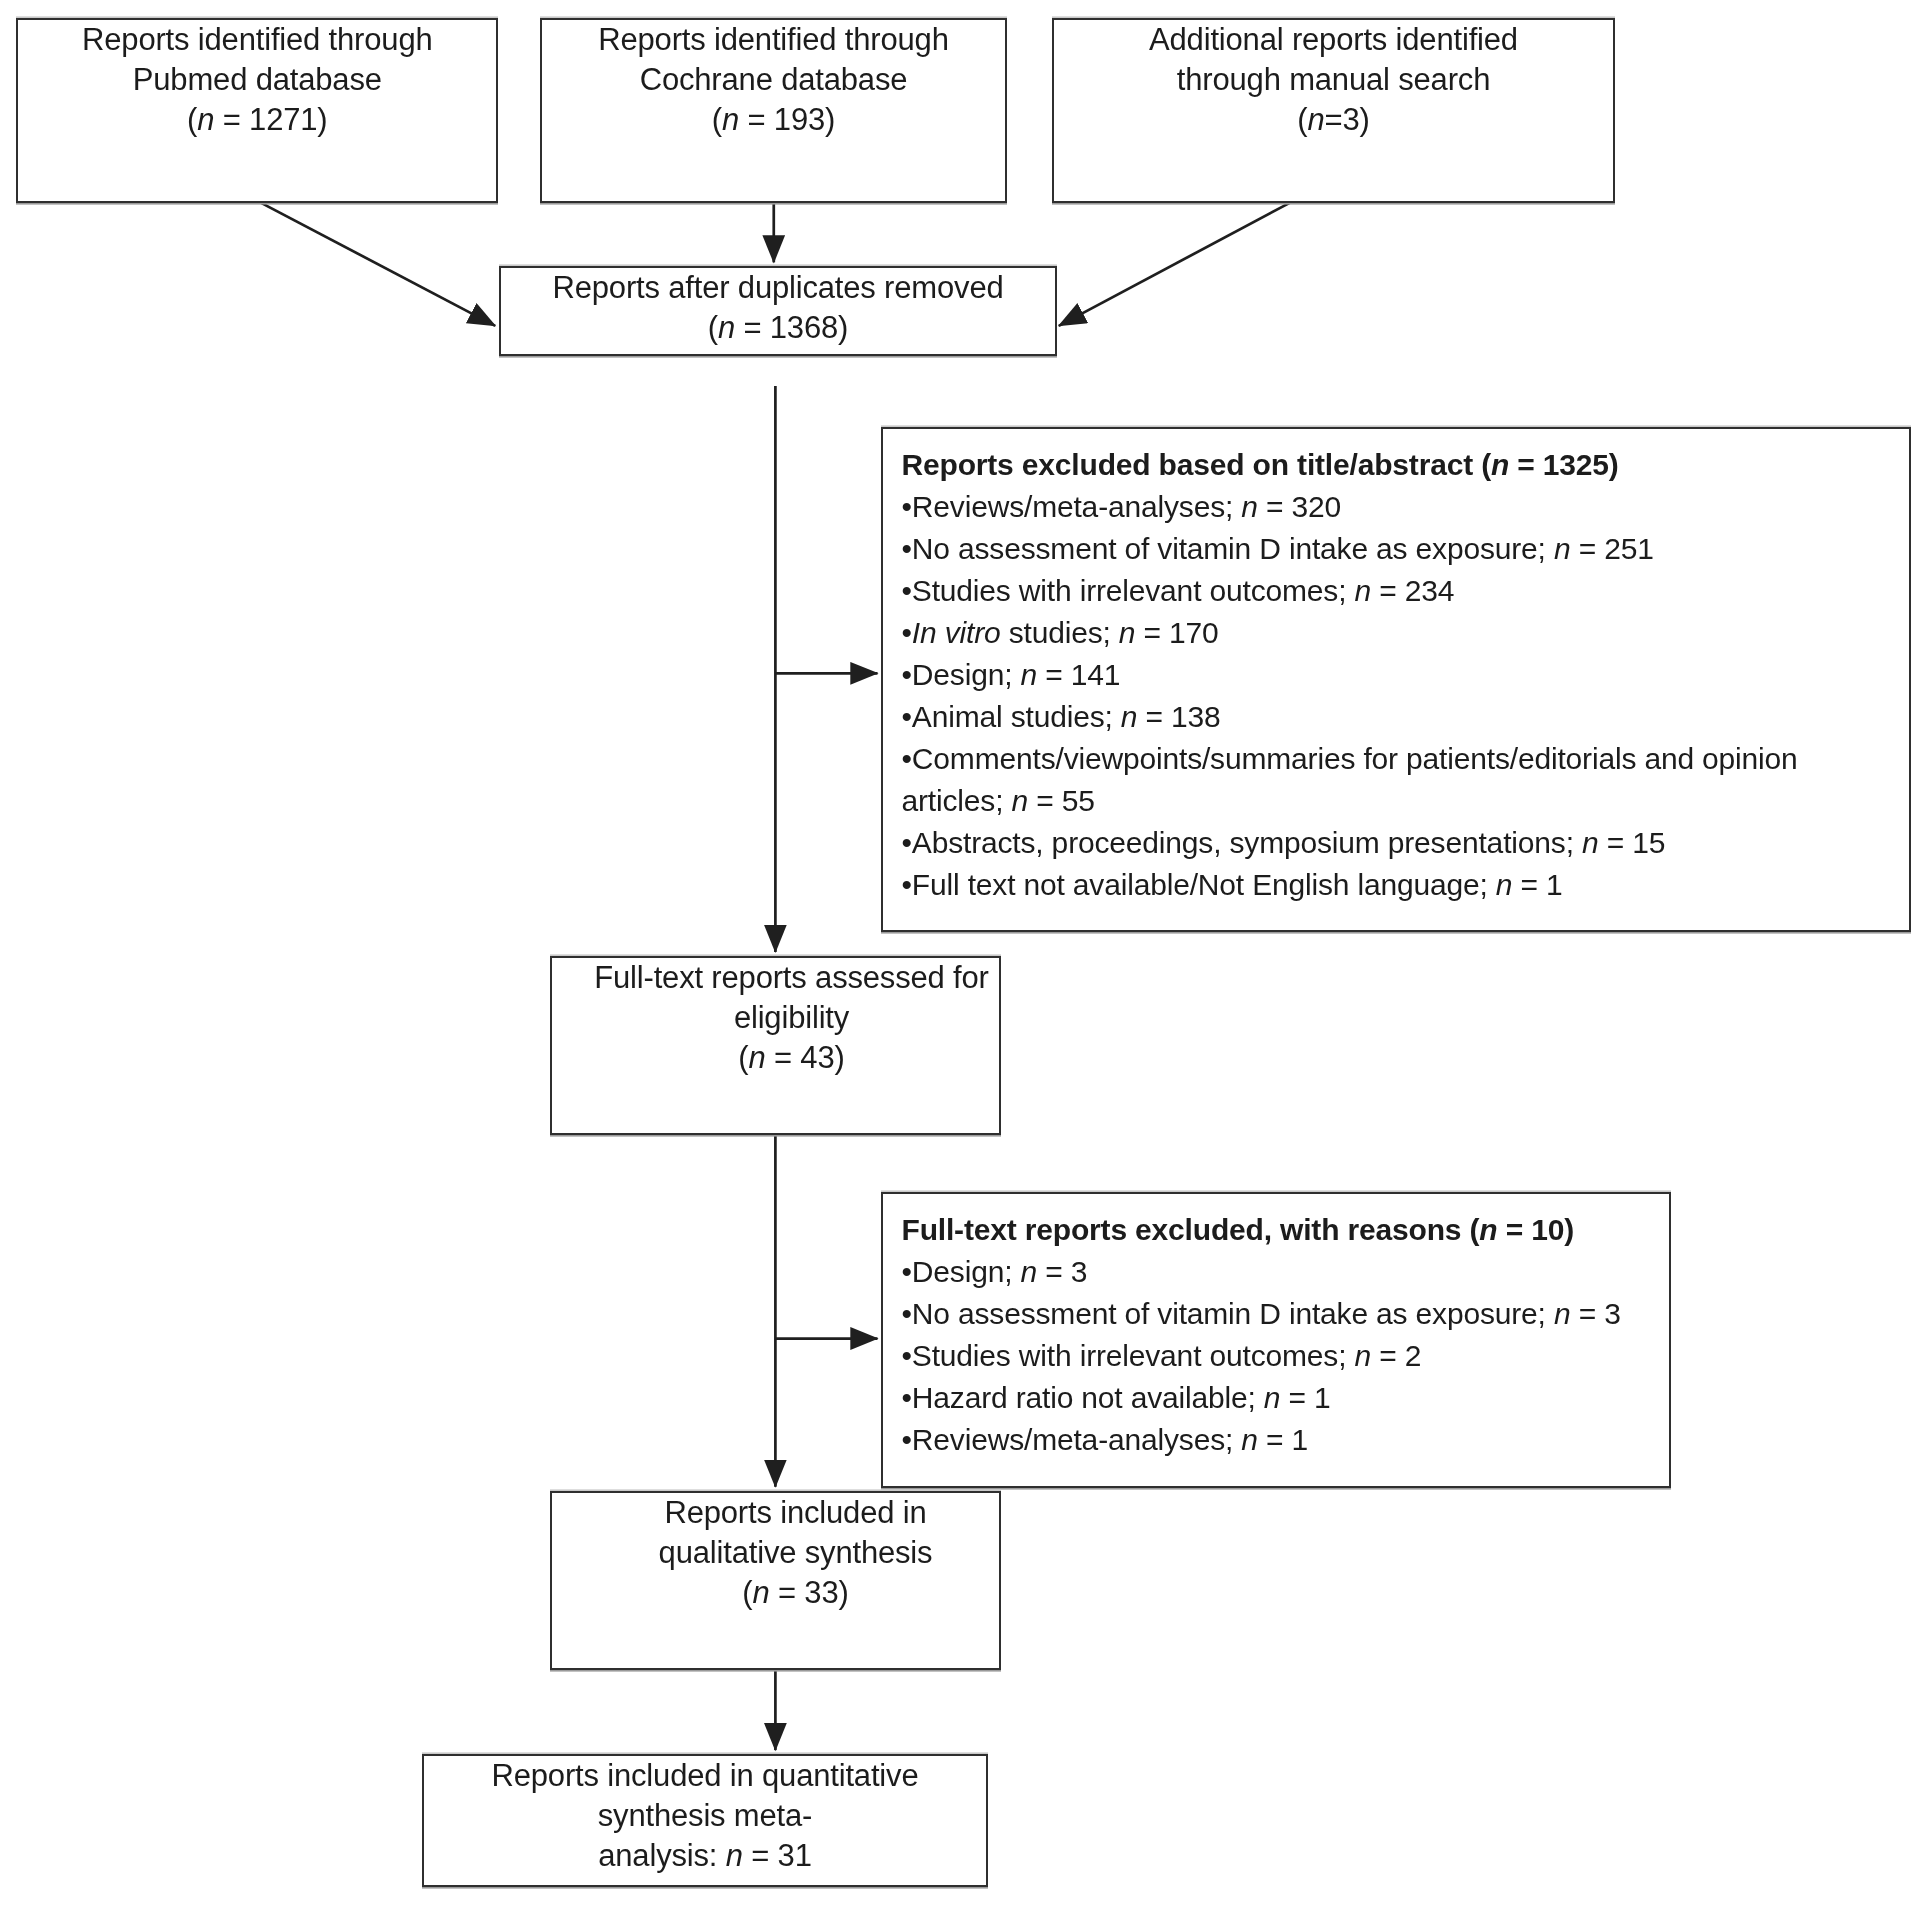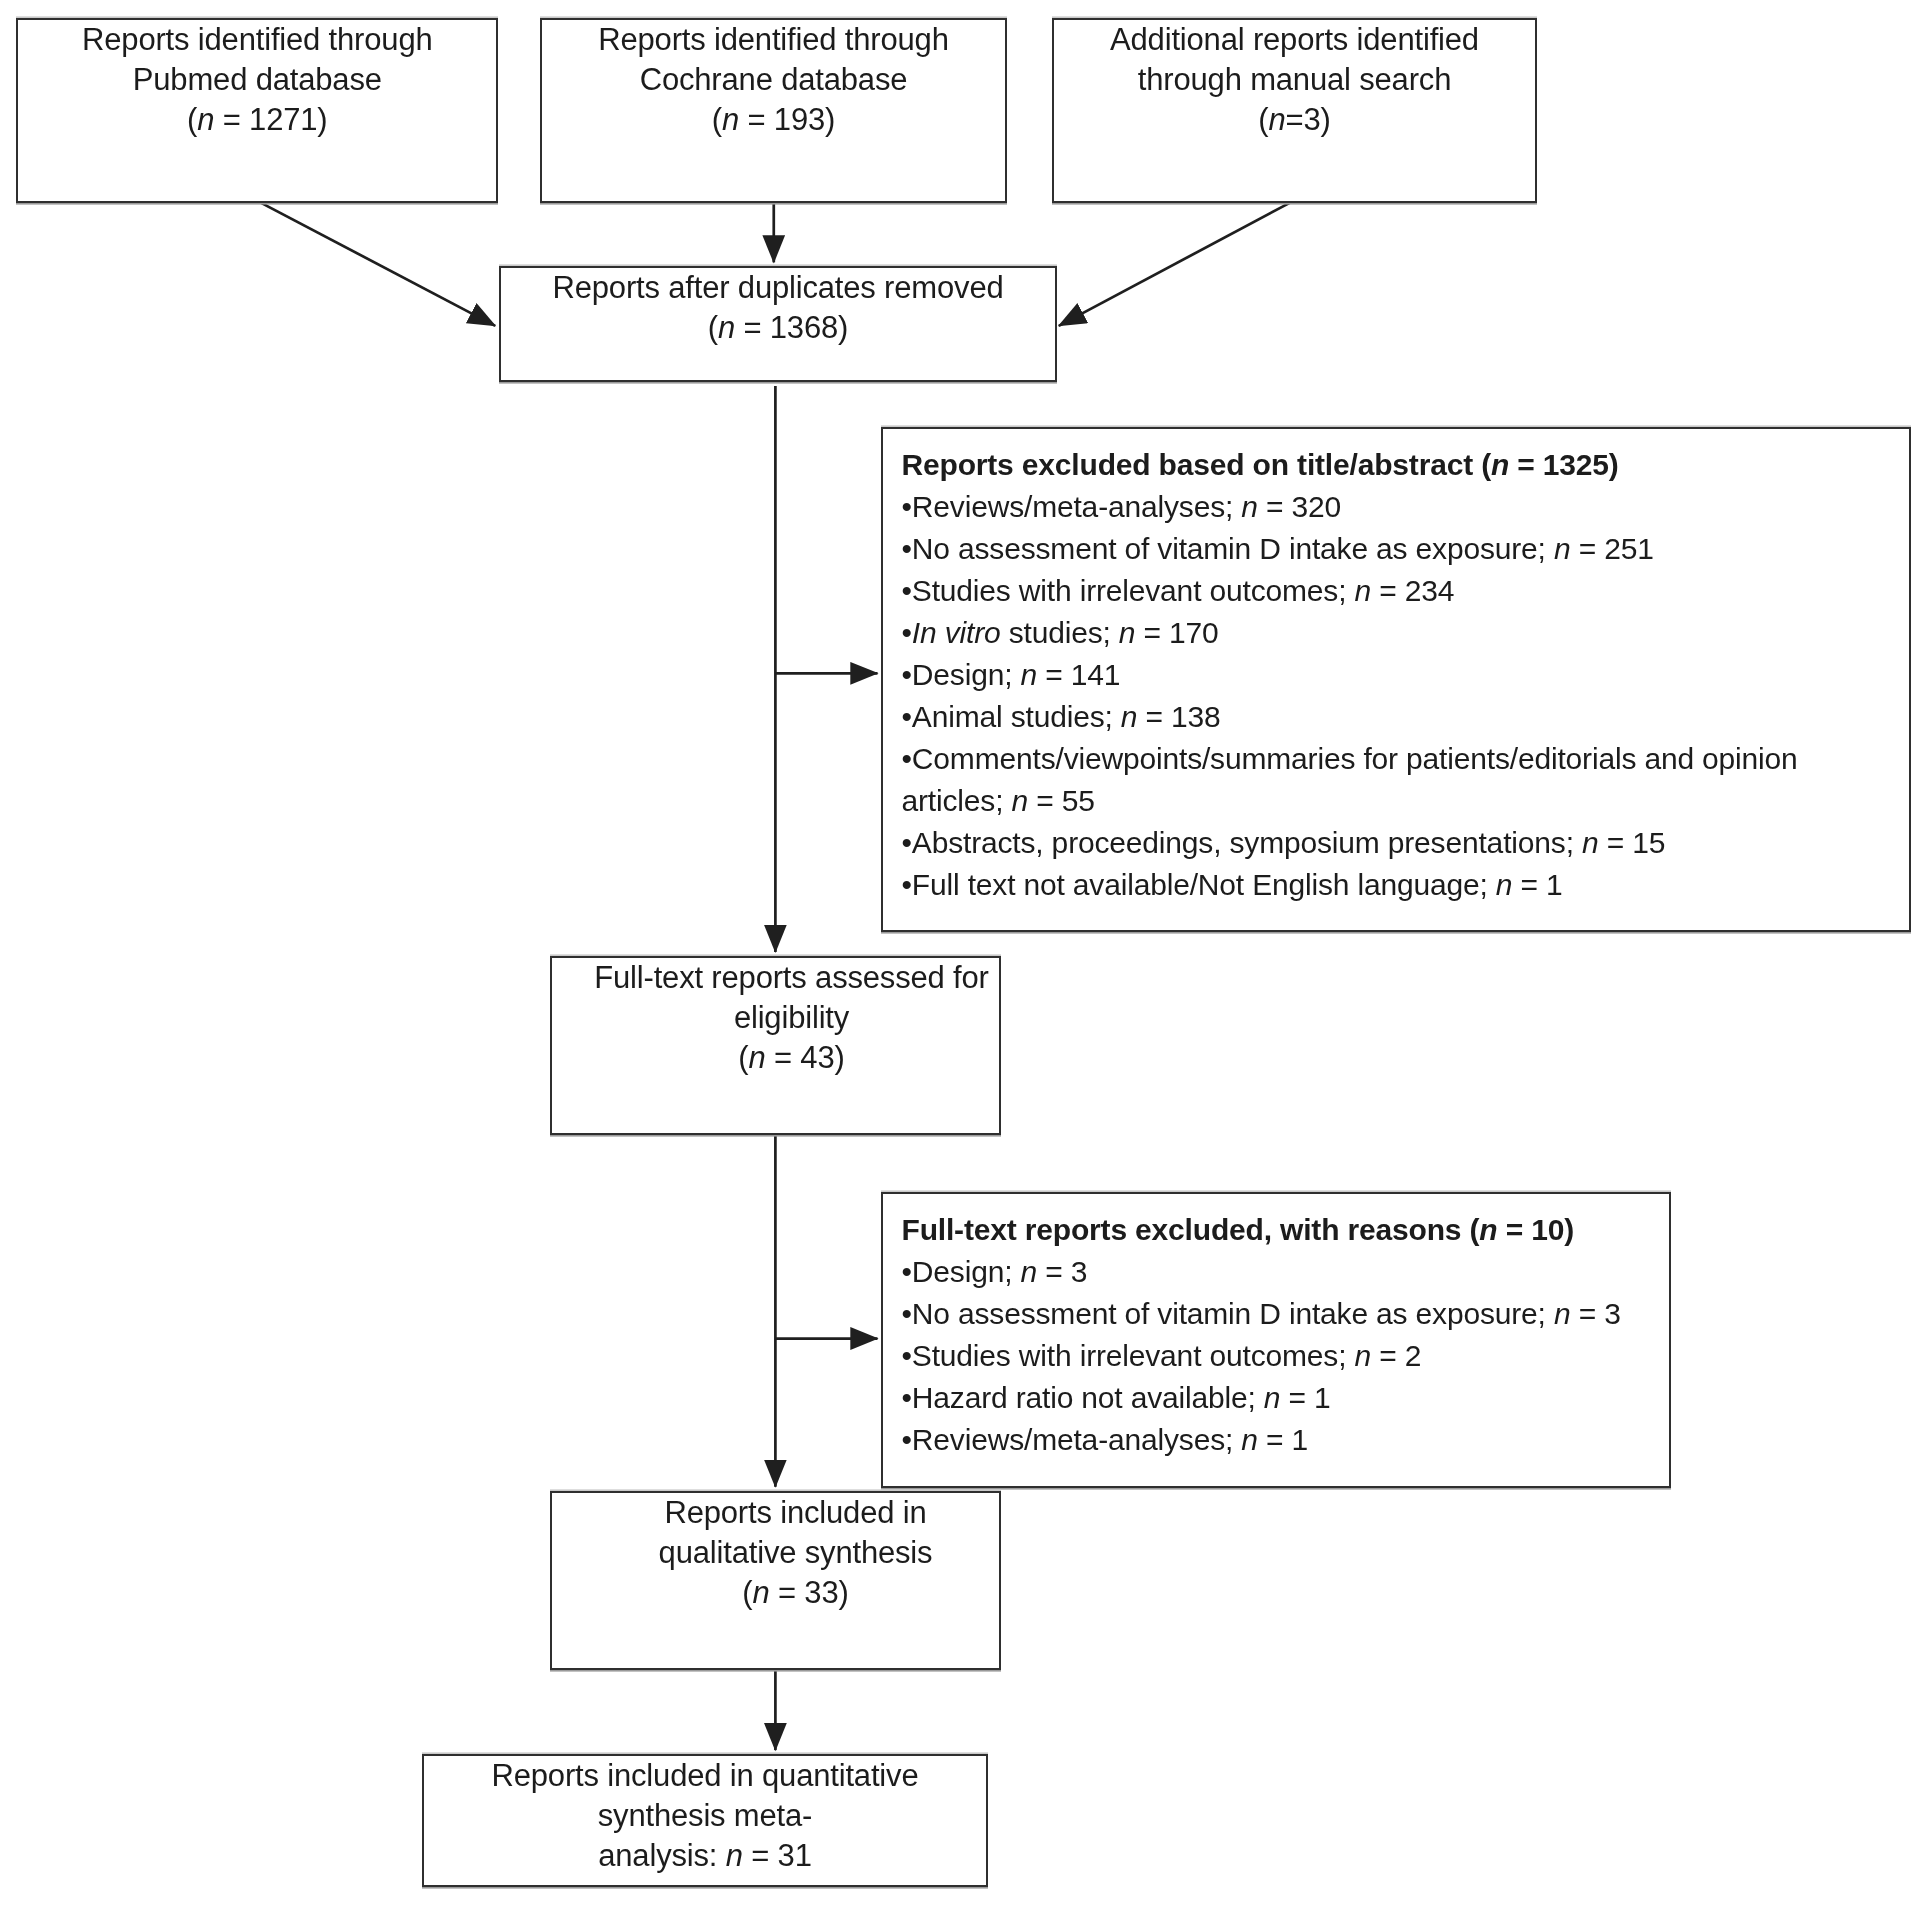--- a/index.html
+++ b/index.html
@@ -43,22 +43,22 @@
     text-align: left;
   }
   .box.list .title {
     font-weight: bold;
   }
   .ln { white-space: normal; }
 
   
   #box-pubmed       { left: 16.3px;   top: 18px;   width: 482px;  height: 185px; }
   #box-cochrane     { left: 540px;  top: 18px;   width: 467px;  height: 185px; }
-  #box-manual       { left: 1052px; top: 18px;   width: 485px;  height: 185px; }
-  #box-duplicates   { left: 499px;  top: 266px;  width: 558px; height: 116px; }
+  #box-manual       { left: 1052px; top: 18px;   width: 563px;  height: 185px; }
+  #box-duplicates   { left: 499px;  top: 266px;  width: 558px; height: 90px; }
   #box-excluded-1   { left: 881px; top: 427px;  width: 1030px; height: 505px; }
   #box-fulltext     { left: 550px; top: 956px; width: 451px;  height: 179px; padding-left: 32px; }
   #box-excluded-2   { left: 881px; top: 1192px; width: 790px; height: 296px; }
   #box-qualitative  { left: 550px; top: 1491px; width: 451px;  height: 179px; padding-left: 40px; }
   #box-quantitative { left: 422px;  top: 1754px; width: 566px; height: 133px; }
 </style>
 </head>
 <body>
 
 <div id="canvas">

